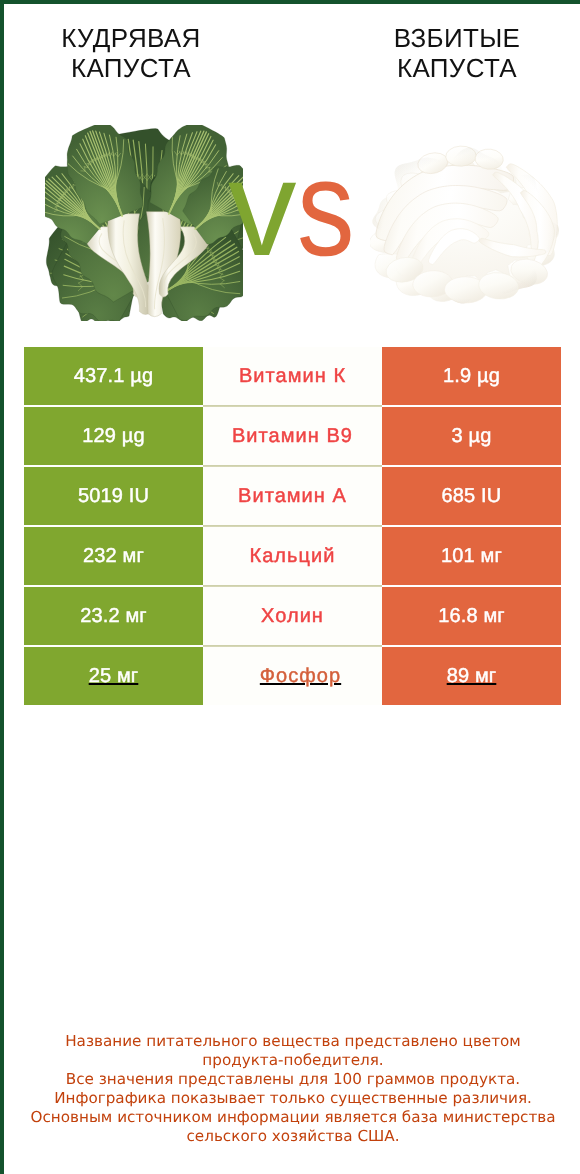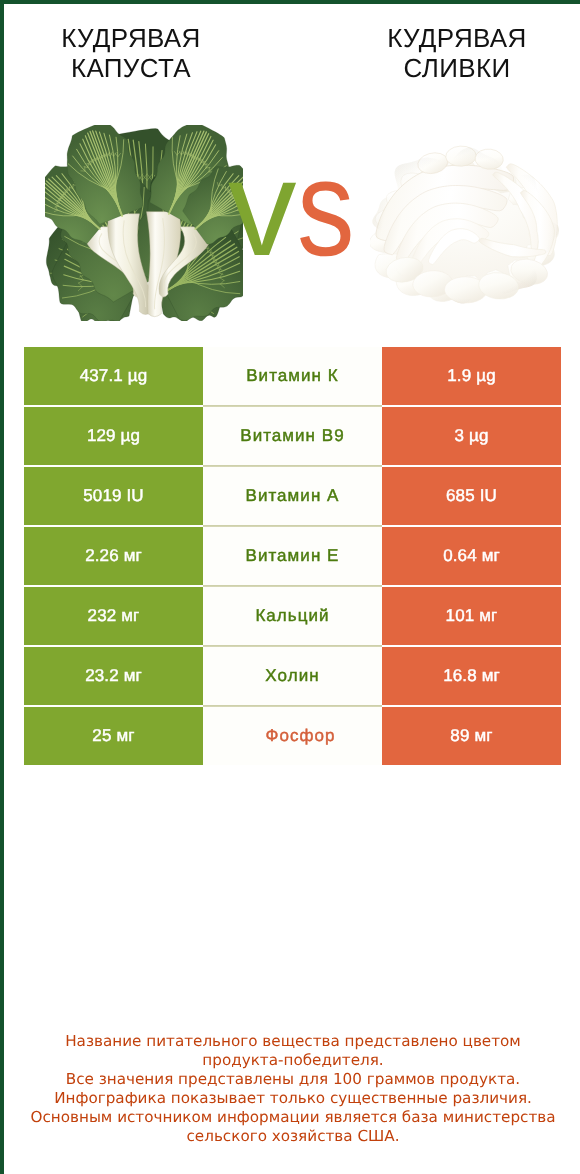--- a/index.html
+++ b/index.html
@@ -36,52 +36,52 @@
     position:absolute;left:224px;top:136px;
     font-size:137px;line-height:137px;font-weight:400;
     letter-spacing:0px;
   }
   .vs .v{color:#7fa530;}
   .vs .s{color:#e2663f;display:inline-block;transform:scaleX(.84);transform-origin:left center;}
 
   
   .table{position:absolute;left:20px;top:343px;width:537px;}
   .row{display:flex;height:58.15px;margin-bottom:1.9px;}
-  .row:last-child{margin-bottom:0;}
+  .row:last-child{margin-bottom:0;text-decoration:underline;}
   .cell{
     display:flex;align-items:center;justify-content:center;
     width:179px;height:58.15px;
-    font-size:17px;font-weight:400;
+    font-size:20px;font-weight:400;
     box-sizing:border-box;
     letter-spacing:.15px;
     -webkit-text-stroke:0.45px currentColor;
   }
   .cell-l{background:#80a72f;color:#ffffff;}
-  .cell-m{background:#fefefb;color:#4d7c0f;position:relative;letter-spacing:1.05px;}
+  .cell-m{background:#fefefb;color:#ef4444;position:relative;letter-spacing:1.05px;}
   .cell-m::after{content:"";position:absolute;left:0;right:0;bottom:-1.9px;height:1.9px;background:linear-gradient(#fcfbef,#a9ae74 45%,#fbf9ea);}
   .row:last-child .cell-m::after{display:none;}
   .cell-r{background:#e2663f;color:#ffffff;}
   .cell-m.win-r{color:#d4603b;padding-left:16px;}
 
   
   .footer{
     position:absolute;left:19px;top:1028px;width:540px;
     text-align:center;
     font-family:"DejaVu Sans",sans-serif;
     font-size:15.2px;line-height:19px;
     color:#c2410c;
   }
 </style>
 </head>
 <body>
 
 <div class="page">
 
   <div class="title title-left">КУДРЯВАЯ КАПУСТА</div>
-  <div class="title title-right">КУДРЯВАЯ СЛИВКИ</div>
+  <div class="title title-right">ВЗБИТЫЕ КАПУСТА</div>
 
   <div class="food food-left">
       <svg viewBox="0 0 198 196" width="198" height="196" xmlns="http://www.w3.org/2000/svg">
         <defs>
 <radialGradient id="gA" cx="46%" cy="94%" r="84%">
             <stop offset="0" stop-color="#547741"></stop>
             <stop offset=".45" stop-color="#456537"></stop>
             <stop offset="1" stop-color="#2e4a27"></stop>
           </radialGradient>
 <radialGradient id="gB" cx="46%" cy="94%" r="84%">
@@ -775,25 +775,20 @@
         <div class="cell cell-l">129 µg</div>
         <div class="cell cell-m">Витамин B9</div>
         <div class="cell cell-r">3 µg</div>
       </div>
       <div class="row">
         <div class="cell cell-l">5019 IU</div>
         <div class="cell cell-m">Витамин A</div>
         <div class="cell cell-r">685 IU</div>
       </div>
       <div class="row">
-        <div class="cell cell-l">2.26 мг</div>
-        <div class="cell cell-m">Витамин E</div>
-        <div class="cell cell-r">0.64 мг</div>
-      </div>
-      <div class="row">
         <div class="cell cell-l">232 мг</div>
         <div class="cell cell-m">Кальций</div>
         <div class="cell cell-r">101 мг</div>
       </div>
       <div class="row">
         <div class="cell cell-l">23.2 мг</div>
         <div class="cell cell-m">Холин</div>
         <div class="cell cell-r">16.8 мг</div>
       </div>
       <div class="row">

